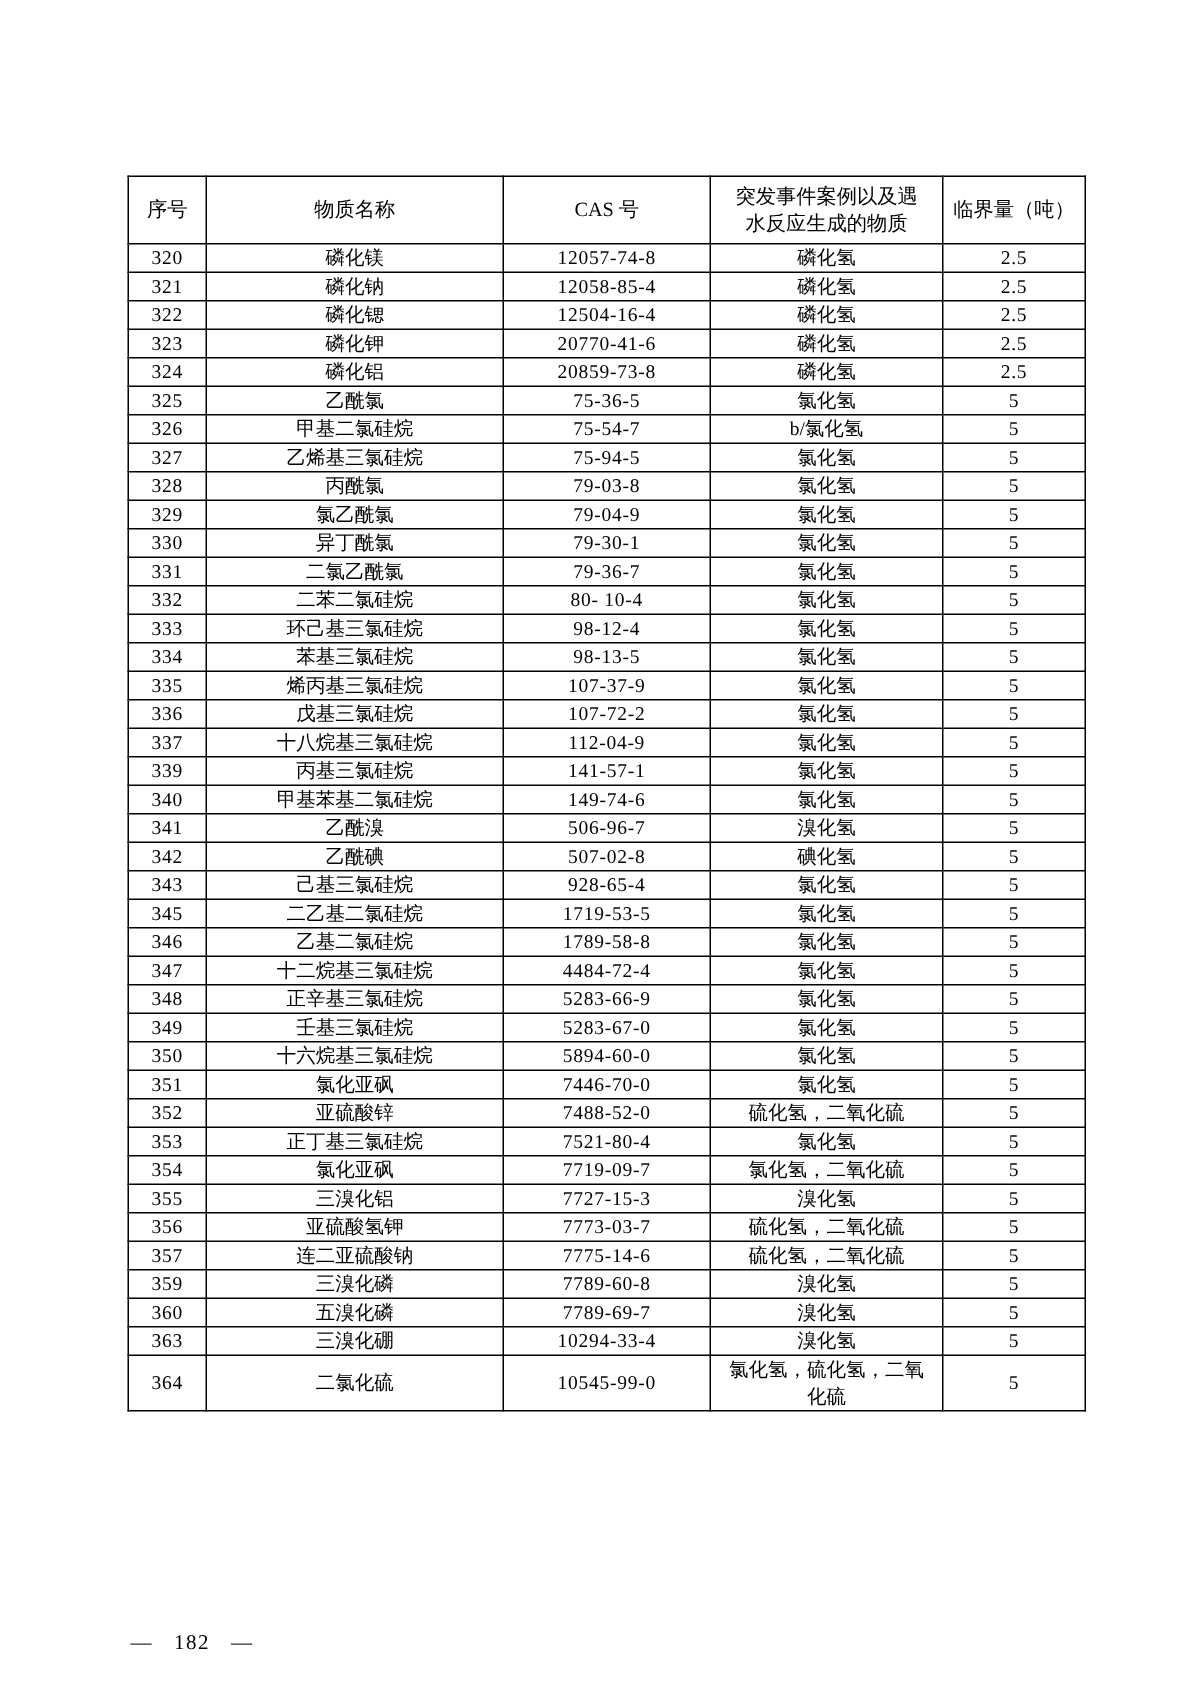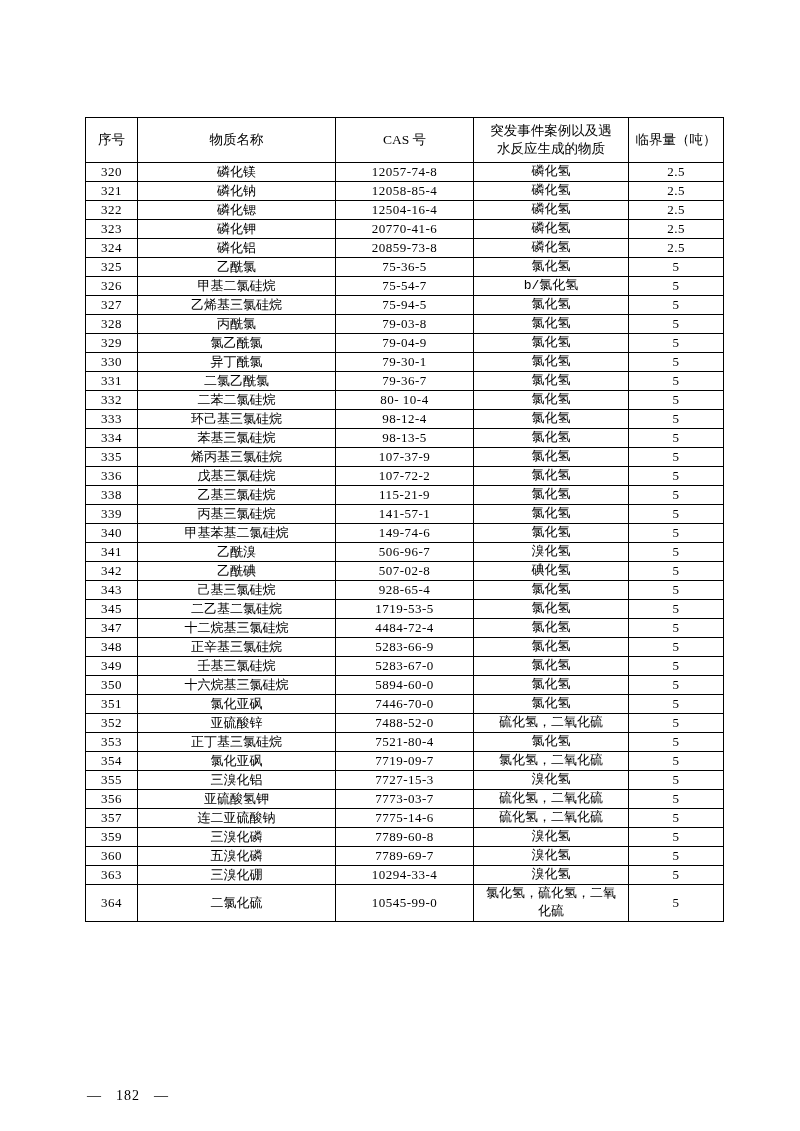--- a/index.html
+++ b/index.html
@@ -44,21 +44,20 @@
   table.substance-table thead th {
     height: 44px;
     white-space: pre-line;
     font-size: 13.5px;
   }
   table.substance-table tbody td {
     height: 18px;
   }
   td.cell-products {
     white-space: pre-line;
-    font-family: Liberation Mono, monospace;
   }
   td.cell-cas, td.cell-no, td.cell-threshold {
     font-family: "Liberation Serif", "DejaVu Serif", serif;
     letter-spacing: 0.5px;
   }
   .footer {
     position: absolute;
     left: 87px;
     top: 1068px;
     display: flex;
@@ -205,23 +204,23 @@
           <td class="cell-threshold">5</td>
         </tr>
         <tr>
           <td class="cell-no">336</td>
           <td class="cell-name">戊基三氯硅烷</td>
           <td class="cell-cas">107-72-2</td>
           <td class="cell-products">氯化氢</td>
           <td class="cell-threshold">5</td>
         </tr>
         <tr>
-          <td class="cell-no">338</td>
-          <td class="cell-name">乙基三氯硅烷</td>
-          <td class="cell-cas">115-21-9</td>
+          <td class="cell-no">337</td>
+          <td class="cell-name">十八烷基三氯硅烷</td>
+          <td class="cell-cas">112-04-9</td>
           <td class="cell-products">氯化氢</td>
           <td class="cell-threshold">5</td>
         </tr>
         <tr>
           <td class="cell-no">339</td>
           <td class="cell-name">丙基三氯硅烷</td>
           <td class="cell-cas">141-57-1</td>
           <td class="cell-products">氯化氢</td>
           <td class="cell-threshold">5</td>
         </tr>
@@ -250,20 +249,27 @@
           <td class="cell-no">343</td>
           <td class="cell-name">己基三氯硅烷</td>
           <td class="cell-cas">928-65-4</td>
           <td class="cell-products">氯化氢</td>
           <td class="cell-threshold">5</td>
         </tr>
         <tr>
           <td class="cell-no">345</td>
           <td class="cell-name">二乙基二氯硅烷</td>
           <td class="cell-cas">1719-53-5</td>
+          <td class="cell-products">氯化氢</td>
+          <td class="cell-threshold">5</td>
+        </tr>
+        <tr>
+          <td class="cell-no">346</td>
+          <td class="cell-name">乙基二氯硅烷</td>
+          <td class="cell-cas">1789-58-8</td>
           <td class="cell-products">氯化氢</td>
           <td class="cell-threshold">5</td>
         </tr>
         <tr>
           <td class="cell-no">347</td>
           <td class="cell-name">十二烷基三氯硅烷</td>
           <td class="cell-cas">4484-72-4</td>
           <td class="cell-products">氯化氢</td>
           <td class="cell-threshold">5</td>
         </tr>

